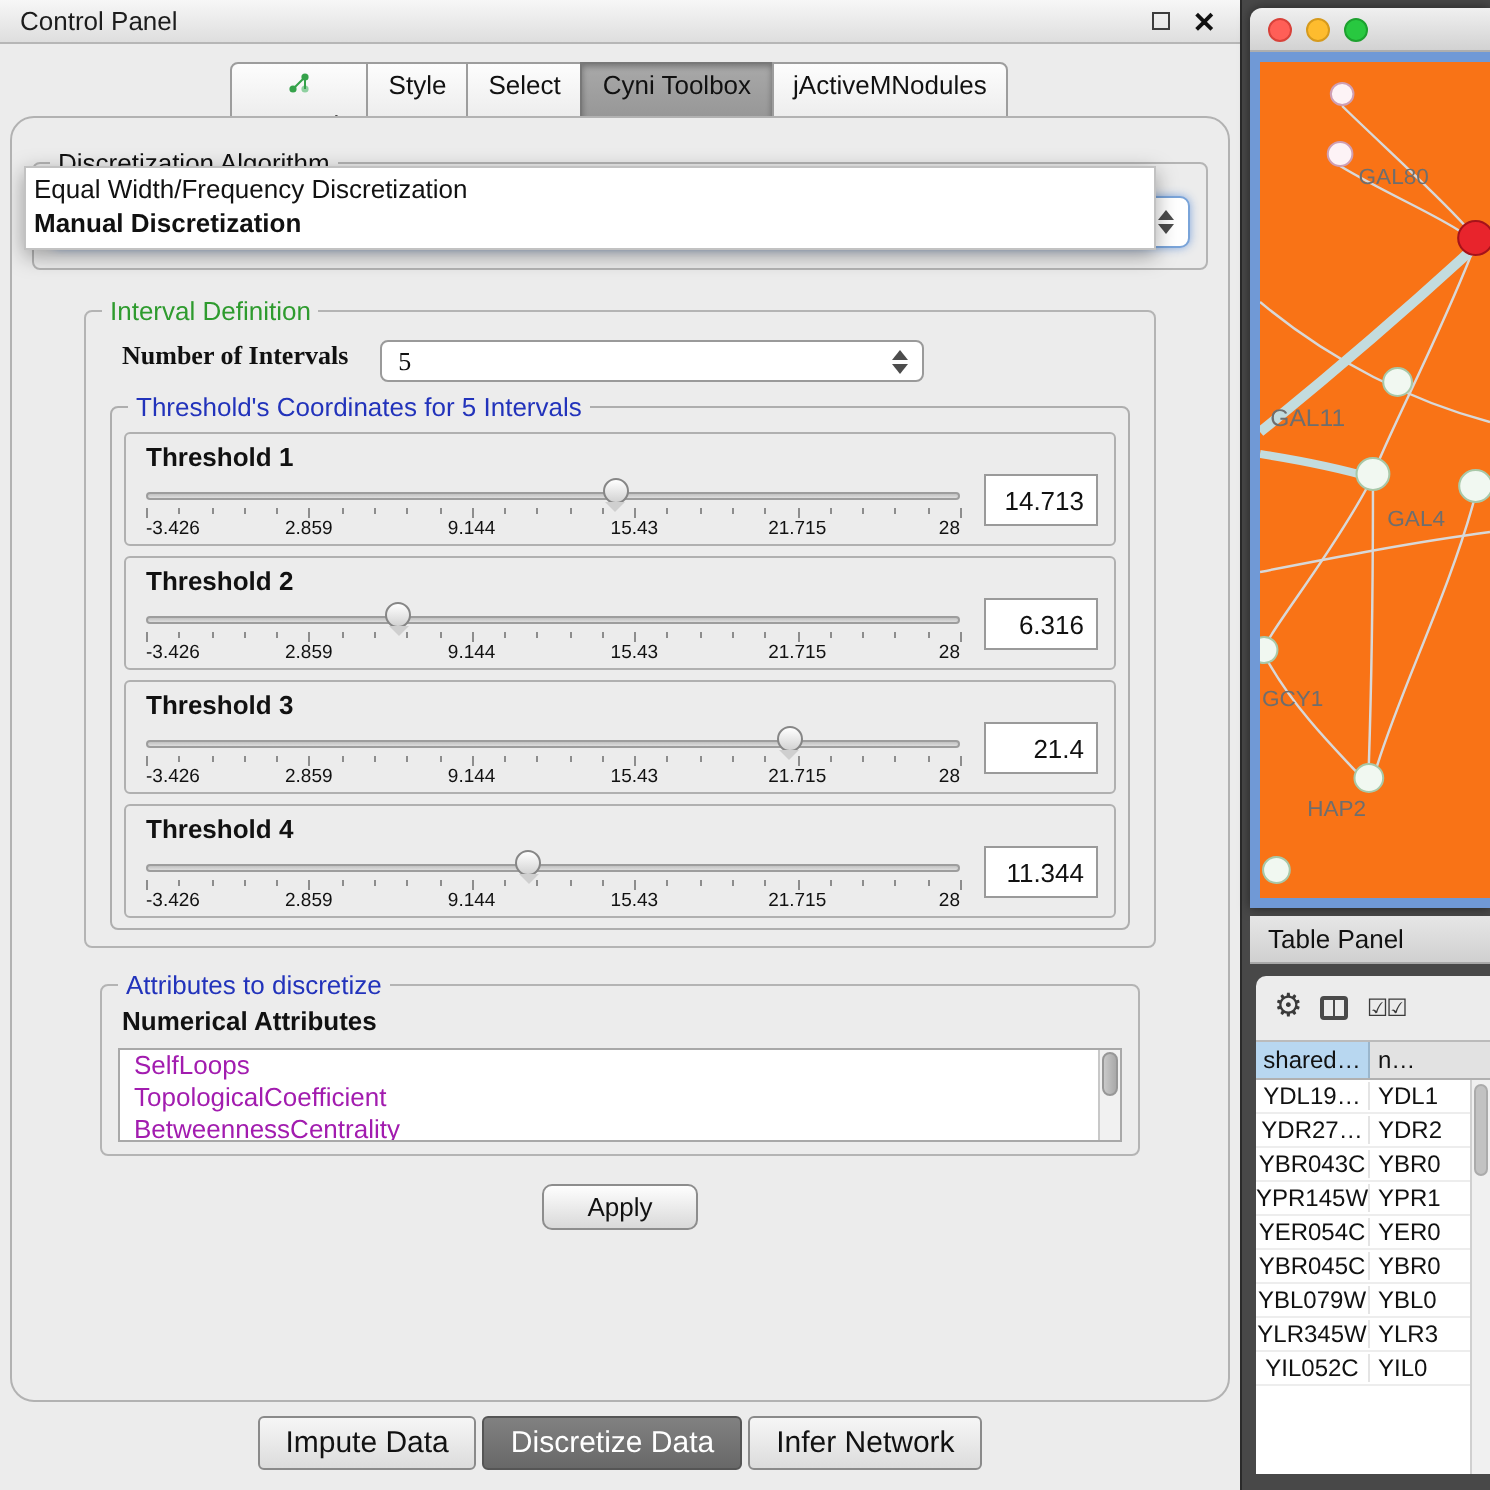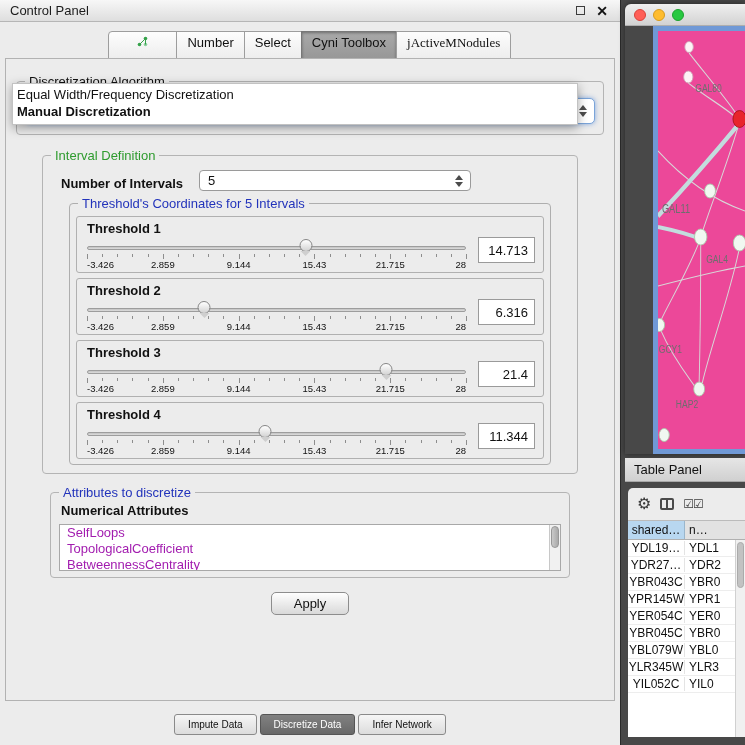--- a/index.html
+++ b/index.html
@@ -21,26 +21,26 @@
   .cp-title { flex:1; font-size:13px; color:#1c1c1c; }
   .win-icons { display:flex; align-items:center; gap:11px; margin-right:2px; }
   .float-box { width:9px; height:9px; border:1.5px solid #3c3c3c; display:inline-block; }
   .close-x { font-size:14px; font-weight:bold; color:#111; line-height:1; }
 
   .tabbar { display:flex; justify-content:center; padding:9px 0 5px; }
   .tab { display:flex; align-items:center; gap:5px; padding:3px 10px; font-size:13px;
     background:linear-gradient(#fdfdfd,#e4e4e4); border:1px solid #9d9d9d; margin-left:-1px;
     color:#111; white-space:nowrap;flex-direction:column; }
   .tab:first-child { border-radius:4px 0 0 4px; }
-  .tab:last-child { border-radius:0 4px 4px 0;font-family:Liberation Serif, serif; }
+  .tab:last-child { border-radius:0 4px 4px 0; }
   .tab.active { background:linear-gradient(#a9a9a9,#8d8d8d); border-color:#787878;
     box-shadow:inset 0 1px 3px rgba(0,0,0,.35); }
 
   .cp-body { position:absolute; left:5px; right:5px; top:58px; bottom:44px;
-    border:1px solid #b2b2b2; border-radius:0; background:#ececec; overflow:hidden; }
+    border:1px solid #b2b2b2; border-radius:12px; background:#ececec; overflow:hidden; }
 
   .group { position:relative; border:1px solid #b4b4b4; border-radius:4px; }
   .group-title { position:absolute; top:-8px; left:8px; background:#ececec;
     padding:0 4px; font-size:13px; white-space:nowrap; }
   .gt-green { color:#2e9b2e; }
   .gt-blue { color:#2233bb; }
 
   .algo-group { margin:22px 10px 0; height:54px; }
   .algo-combo { position:absolute; left:8px; right:8px; top:16px; height:26px;
     background:#fff; border:1px solid #7aa4d9; border-radius:5px;
@@ -59,26 +59,26 @@
     position:relative; white-space:nowrap; overflow:hidden; }
   .combo .stepper { position:absolute; right:7px; top:50%; transform:translateY(-50%);
     display:flex; flex-direction:column; gap:2px; }
   .tri-up { width:0; height:0; border-left:4px solid transparent; border-right:4px solid transparent;
     border-bottom:5px solid #4c4c4c; }
   .tri-down { width:0; height:0; border-left:4px solid transparent; border-right:4px solid transparent;
     border-top:5px solid #4c4c4c; }
   .table-combo { position:absolute; left:8px; right:8px; top:16px; height:24px; }
 
   .interval-group { margin:20px 36px 0; padding:14px 8px 8px; }
-  .ni-row { display:flex; align-items:flex-end; gap:16px; margin:0 0 10px 10px; }
+  .ni-row { display:flex; align-items:flex-start; gap:16px; margin:0 0 10px 10px;font-family:Liberation Serif, serif; }
   .ni-label { font-weight:bold; font-size:13px; }
   .ni-combo { width:272px; height:21px; }
 
   .thresholds-group { position:relative; border:1px solid #aeaeae; border-radius:4px;
-    margin:12px 18px 0; padding:12px 6px 5px; }
+    margin:12px 4px 0; padding:12px 6px 5px; }
   .threshold-box { border:1px solid #b0b0b0; border-radius:3px; padding:3px 8px 2px;
     margin-bottom:5px; background:#ececec; }
   .threshold-box:last-child { margin-bottom:0; }
   .th-label { font-weight:bold; font-size:13px; margin:1px 0 0 2px; }
   .th-row { display:flex; align-items:center; }
   .slider { flex:1; position:relative; height:34px; margin:0 12px 0 2px; }
   .track { position:absolute; left:0; right:0; top:10px; height:4px;
     background:linear-gradient(#c2c2c2,#dddddd); border:1px solid #9d9d9d; border-radius:2px; }
   .thumb { position:absolute; top:3px; width:13px; height:13px; border-radius:50%;
     background:linear-gradient(#ffffff,#d2d2d2); border:1px solid #868686;
@@ -106,35 +106,35 @@
   .attr-thumb { position:absolute; left:1px; right:1px; top:1px; height:22px;
     background:linear-gradient(90deg,#c9c9c9,#a9a9a9); border:1px solid #979797;
     border-radius:4px; }
 
   .apply-row { text-align:center; margin-top:14px; }
   .apply-btn { font-family:inherit; font-size:13px; padding:3px 22px; border:1px solid #8d8d8d;
     border-radius:5px; background:linear-gradient(#fefefe,#d9d9d9); color:#111; }
 
   .bottom-tabs { position:absolute; left:0; right:0; bottom:10px; display:flex;
     justify-content:center; gap:3px; }
-  .btab { font-size:10px; padding:4px 13px; border:1px solid #8a8a8a; border-radius:3px;
+  .btab { font-size:15px; padding:4px 13px; border:1px solid #8a8a8a; border-radius:3px;
     background:linear-gradient(#f6f6f6,#dcdcdc); color:#111; white-space:nowrap; }
   .btab.active { background:linear-gradient(#818181,#686868); color:#fff; border-color:#555; }
 
   
   .net-window { position:absolute; left:625px; top:4px; width:120px; height:450px;
     border-radius:6px 0 0 0; overflow:hidden; box-shadow:0 0 6px rgba(0,0,0,.5); }
   .net-titlebar { height:22px; background:linear-gradient(#f0f0f0,#d2d2d2);
     border-bottom:1px solid #aeaeae; display:flex; align-items:center; padding-left:9px; gap:7px; }
   .light { width:12px; height:12px; border-radius:50%; }
   .light.red { background:#ff5f57; border:1px solid #d8423a; }
   .light.yellow { background:#febc2e; border:1px solid #d69a1d; }
   .light.green { background:#28c840; border:1px solid #1da12f; }
   .net-canvas { position:absolute; top:22px; left:0; right:0; bottom:0;
-    background:#ec4899; border:5px solid #7099d6; border-right-width:0;margin-left:28px; }
+    background:#f97316; border:5px solid #7099d6; border-right-width:0; }
   .net-canvas svg { display:block; width:100%; height:100%; }
 
   
   .tp-titlebar { position:absolute; left:625px; top:458px; width:120px; height:24px;
     background:linear-gradient(#e6e6e6,#d0d0d0); border-bottom:1px solid #a8a8a8;
     display:flex; align-items:center; padding-left:9px; font-size:13px; color:#111; }
   .table-window { position:absolute; left:628px; top:488px; width:117px; height:249px;
     background:#ececec; border-radius:5px 0 0 0; overflow:hidden; }
   .tp-toolbar { height:32px; display:flex; align-items:center; gap:9px; padding-left:9px; }
   .gear { font-size:16px; color:#3a3a3a; line-height:1; }
@@ -174,21 +174,21 @@
       <div class="tab">
         <span><svg width="11" height="11">
             <circle cx="2.5" cy="8.5" r="1.8" fill="#35a24a"></circle>
             <circle cx="8.5" cy="2.5" r="1.8" fill="#35a24a"></circle>
             <circle cx="8.5" cy="8.5" r="1.8" fill="#8fd0a0"></circle>
             <path d="M2.5 8.5 L8.5 2.5 M8.5 8.5 L8.5 2.5" stroke="#35a24a" stroke-width="1"></path>
           </svg></span>
         <span>Network</span>
       </div>
       <div class="tab">
-        <span>Number</span>
+        <span>Style</span>
       </div>
       <div class="tab">
         <span>Select</span>
       </div>
       <div class="tab active">
         <span>Cyni Toolbox</span>
       </div>
       <div class="tab">
         <span>jActiveMNodules</span>
       </div>

